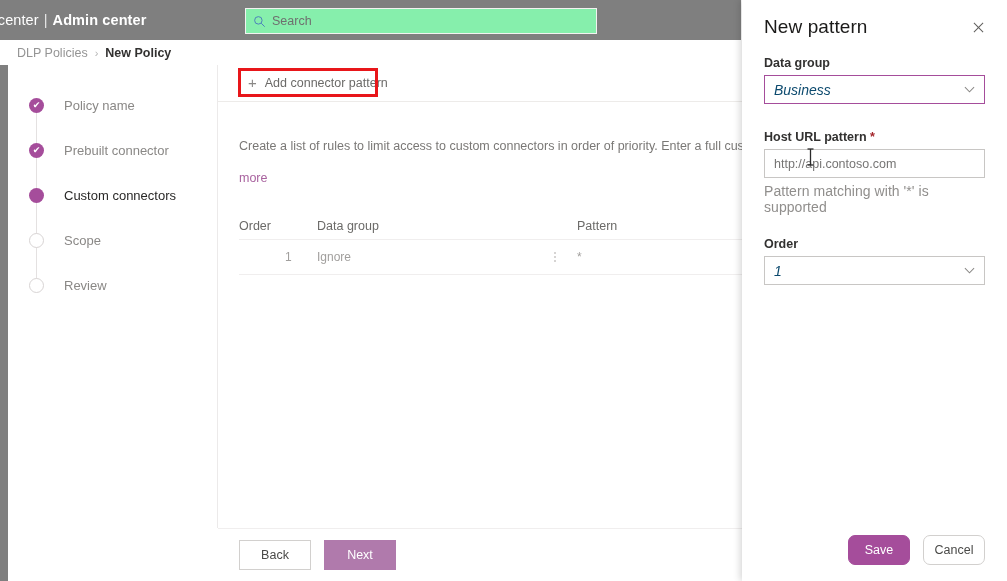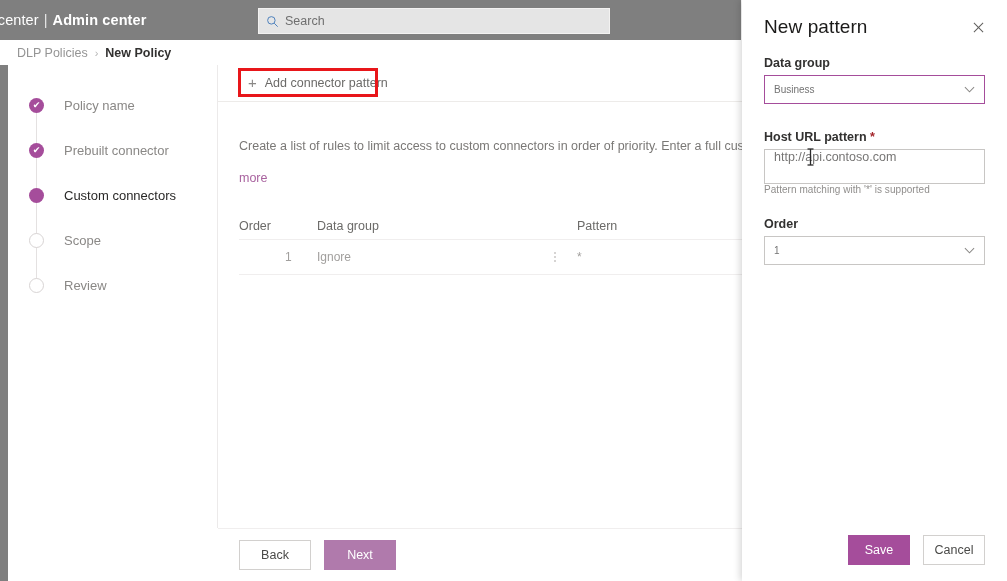--- a/index.html
+++ b/index.html
@@ -31,23 +31,23 @@
     white-space: nowrap;
     letter-spacing: .1px;
   }
   .suite-title .bar {
     color: #e8e8e8;
     padding: 0 5px;
     font-weight: 400;
   }
   .suite-title .b { font-weight: 700; }
   .searchbox {
-    position: absolute; left: 258px; top: 8px;
+    position: absolute; left: 245px; top: 8px;
     width: 350px; height: 24px;
-    background: #e5e5e5;
+    background: #86efac;
     display: flex; align-items: center;
     border: 1px solid #f3f2f1;
   }
   .search-icon {
     width: 26px; display: flex; justify-content: center; align-items: center;
     color: #4a7ebb;
   }
   .search-ph {
     font-size: 12.5px; color: #6f6f6f;
   }
@@ -266,59 +266,60 @@
   .select-wrap {
     position: relative;
     height: 29px;
     border: 1px solid #c8c6c4;
     box-sizing: border-box;
     display: flex; align-items: center;
     padding: 0 9px;
     background: #ffffff;
   }
   .select-wrap.focused { border: 1px solid #a54d9b; }
-  .select-val { font-size: 10px; color: #737373; }
+  .select-val { font-size: 14px; color: #0c4a6e; font-style: italic; }
   .chev {
     position: absolute; right: 9px; top: 50%;
     transform: translateY(-50%);
     color: #8a8886; font-size: 10px; line-height: 1;
   }
   .text-input {
-    height: 35px;
+    height: 29px;
     border: 1px solid #c8c6c4;
     box-sizing: border-box;
-    display: flex; align-items: flex-start;
+    display: flex; align-items: center;
     padding: 0 9px;
     background: #ffffff;
     position: relative;
   }
   .text-ph { font-size: 12.5px; color: #767574; }
   .hint {
-    font-size: 10px; color: #86848288;
+    font-size: 14px; color: #86848288;
     color: #908e8c;
+    margin-top: 5px;
     letter-spacing: .05px;
   }
   .spacer-22 { height: 22px; }
   .spacer-26 { height: 26px; }
   .cursor-ibeam {
     position: absolute;
     left: 806px; top: 147px;
     width: 9px; height: 20px;
     z-index: 60;
     pointer-events: none;
   }
   .panel-footer {
     position: absolute; left: 0; right: 0; bottom: 0;
     height: 62px;
     display: flex; align-items: center;
     justify-content: flex-end;
     padding-right: 22px;
     box-sizing: border-box;
   }
-  .btn-wide { min-width: 62px; }
+  .btn-wide { min-width: 62px; border-radius: 7px; }
 </style>
 </head>
 <body>
 
 <div id="app">
 
   <div class="suitebar">
     <div class="suite-title">
       <span>min center</span><span class="bar">|</span><span class="b">Admin center</span>
     </div>

